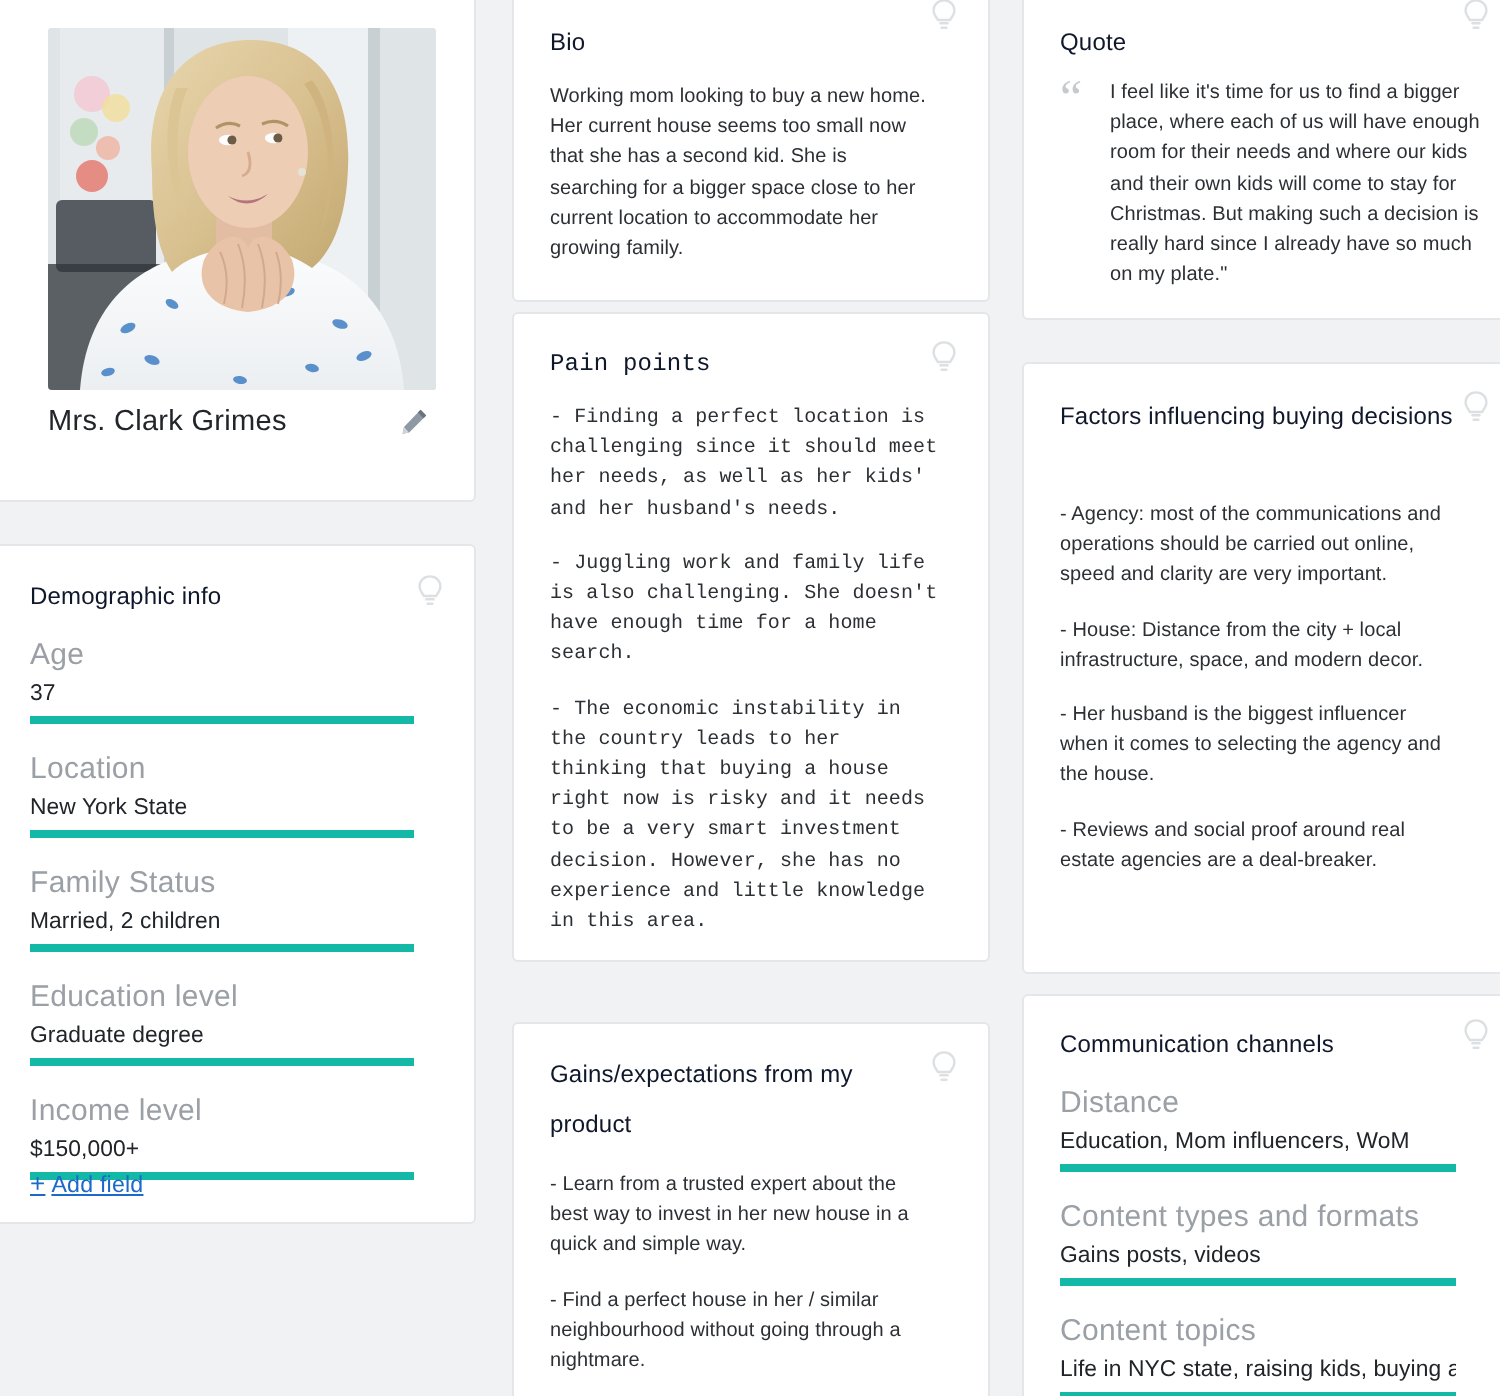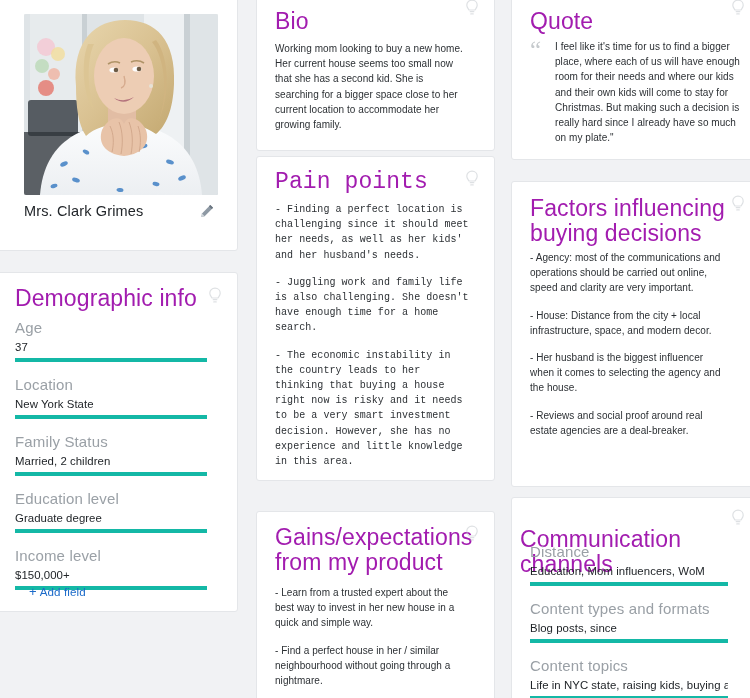--- a/index.html
+++ b/index.html
@@ -26,23 +26,23 @@
     box-sizing: border-box;
     overflow: hidden;
   }
   .bulb {
     position: absolute;
     width: 16px;
     height: 18px;
     opacity: .55;
   }
   .card-title {
-    font-size: 23px;
+    font-size: 12px;
     font-weight: 400;
-    color: #a21caf;
+    color: #0f172a;
     letter-spacing: .1px;
     line-height: 25px;
     margin: 0;
   }
   .body-text {
     font-size: 10px;
     line-height: 15.2px;
     color: #2c3034;
     margin: 0;
     letter-spacing: .05px;
@@ -100,26 +100,27 @@
     font-size: 11.4px;
     color: #212529;
     padding-bottom: 5px;
     border-bottom: 4px solid #14b8a6;
     letter-spacing: .05px;
     white-space: nowrap;
     overflow: hidden;
   }
   #add-field {
     position: absolute;
-    left: 36px; top: 311px;
+    left: 22px; top: 311px;
     font-size: 11.6px;
     color: #1b6ac9;
     letter-spacing: .1px;
     cursor: pointer;
     user-select: none;
+    text-decoration: underline;
   }
   #add-field .plus { font-size: 13px; margin-right: 3px; }
 
   
   #bio-card {
     left: 256px; top: -12px; width: 239px; height: 163px;
     border-radius: 0 0 3px 3px;
   }
   #bio-card .card-title { position:absolute; left: 18px; top: 20px; }
   #bio-card .body-text  { position:absolute; left: 18px; top: 52px; width: 195px; }
@@ -151,21 +152,21 @@
 
   #factors-card {
     left: 511px; top: 181px; width: 252px; height: 306px;
   }
   #factors-card .card-title { position:absolute; left: 18px; top: 14px; width: 200px; }
   #factors-card .body-text  { position:absolute; left: 18px; top: 68px; width: 198px; }
 
   #comm-card {
     left: 511px; top: 497px; width: 252px; height: 215px;
   }
-  #comm-card .card-title { position:absolute; left: 8px; top: 12px; margin-top: 17px; }
+  #comm-card .card-title { position:absolute; left: 18px; top: 12px; }
   #comm-card .field-list { position:absolute; left: 18px; top: 45px; width: 198px; }
 
   .bulb-profile { right: 14px; top: 14px; }
 </style>
 </head>
 <body>
 
 <div class="board">
 
   <div class="card" id="profile-card">
@@ -375,21 +376,21 @@
         <rect x="6.2" y="14.2" width="3.6" height="1.3" rx=".6" fill="#c3c8cd"></rect>
       </svg>
     </span>
     <div class="field-list">
       <div class="field">
         <div class="field-label">Distance</div>
         <div class="field-value">Education, Mom influencers, WoM</div>
       </div>
       <div class="field">
         <div class="field-label">Content types and formats</div>
-        <div class="field-value">Blog posts, since</div>
+        <div class="field-value">Gains posts, videos</div>
       </div>
       <div class="field">
         <div class="field-label">Content topics</div>
         <div class="field-value">Life in NYC state, raising kids, buying a home</div>
       </div>
     </div>
   </div>
 
 </div>
 

